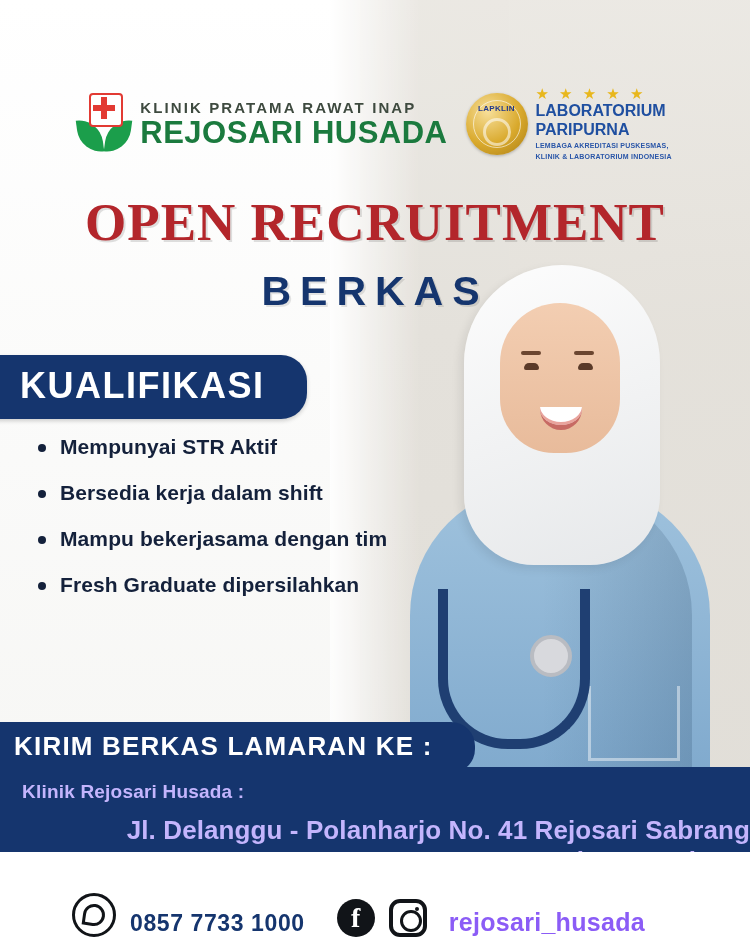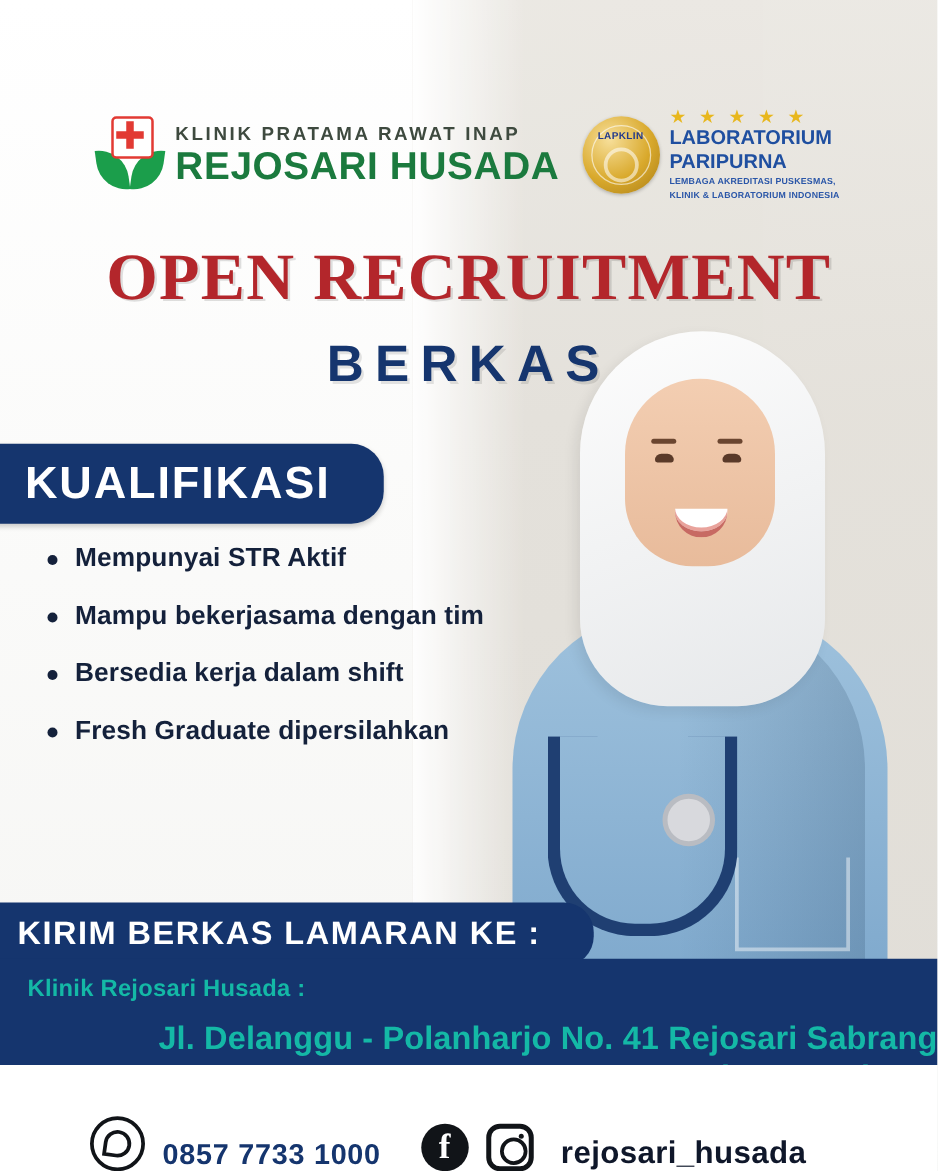--- a/index.html
+++ b/index.html
@@ -328,21 +328,21 @@
     letter-spacing: 1.2px;
   }
 
   
   .footer {
     position: absolute;
     left: 0; bottom: 85px;
     width: 750px;
     height: 85px;
     background: #15356e;
-    color: #14b8a6;
+    color: #c4b5fd;
     padding: 14px 0 0 22px;
     box-sizing: border-box;
   }
   .footer .f1 {
     font-size: 19px;
     font-weight: 700;
     letter-spacing: .2px;
     margin-bottom: 12px;
   }
   .footer .f2 {
@@ -421,21 +421,21 @@
     content: "";
     position: absolute;
     right: 4px; top: 4px;
     width: 4px; height: 4px;
     border-radius: 50%;
     background: #111418;
   }
   .handle {
     font-size: 25px;
     font-weight: 700;
-    color: #0f172a;
+    color: #8b5cf6;
     letter-spacing: .3px;
     margin-left: 8px;
   }
 </style>
 </head>
 <body>
 
 <div class="poster">
 
   <div class="bg-blur-left"></div>
@@ -487,22 +487,22 @@
       </div>
     </div>
   </div>
 
   <div class="title-open">OPEN RECRUITMENT</div>
   <div class="title-sub">BERKAS</div>
 
   <div class="qual-banner">KUALIFIKASI</div>
   <ul class="qual-list">
     <li>Mempunyai STR Aktif</li>
+    <li>Bersedia kerja dalam shift</li>
     <li>Mampu bekerjasama dengan tim</li>
-    <li>Bersedia kerja dalam shift</li>
     <li>Fresh Graduate dipersilahkan</li>
   </ul>
 
   <div class="send-banner">KIRIM BERKAS LAMARAN KE :</div>
 
   <div class="footer">
     <div class="f1">Klinik Rejosari Husada :</div>
     <div class="f2">Jl. Delanggu - Polanharjo No. 41 Rejosari Sabrang Delanggu Klaten</div>
   </div>
 

